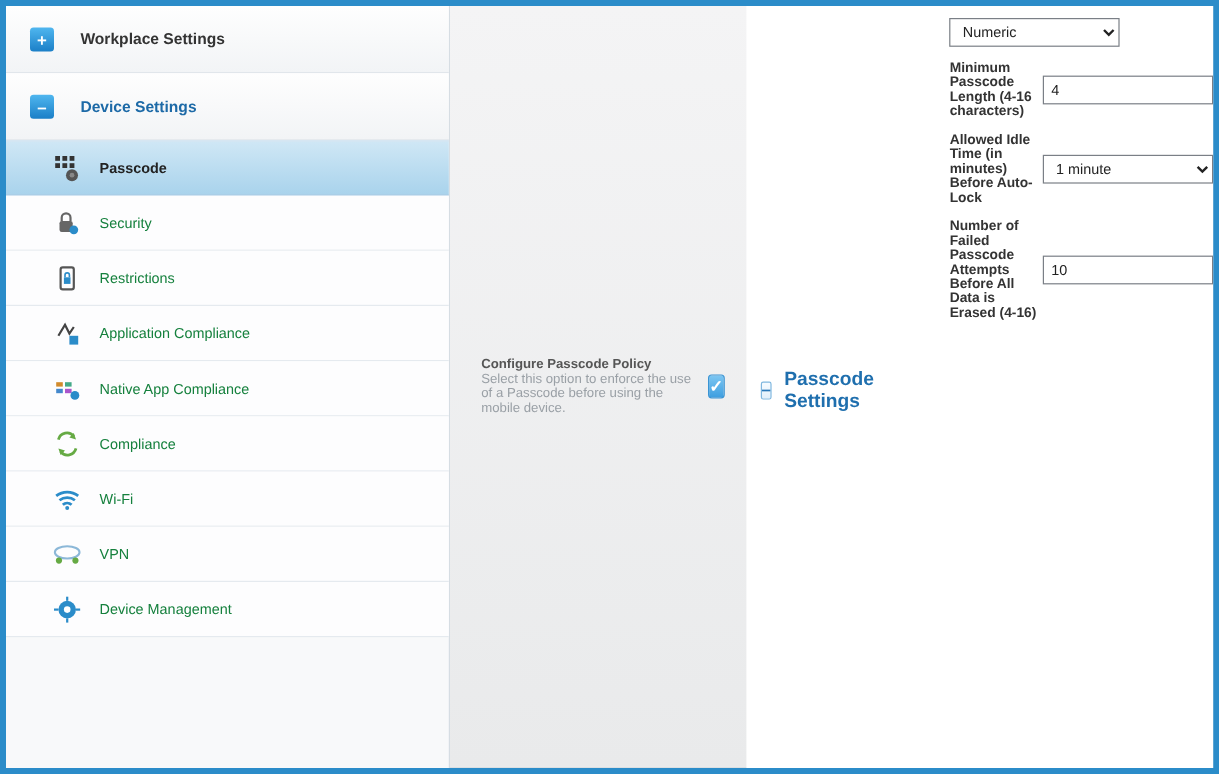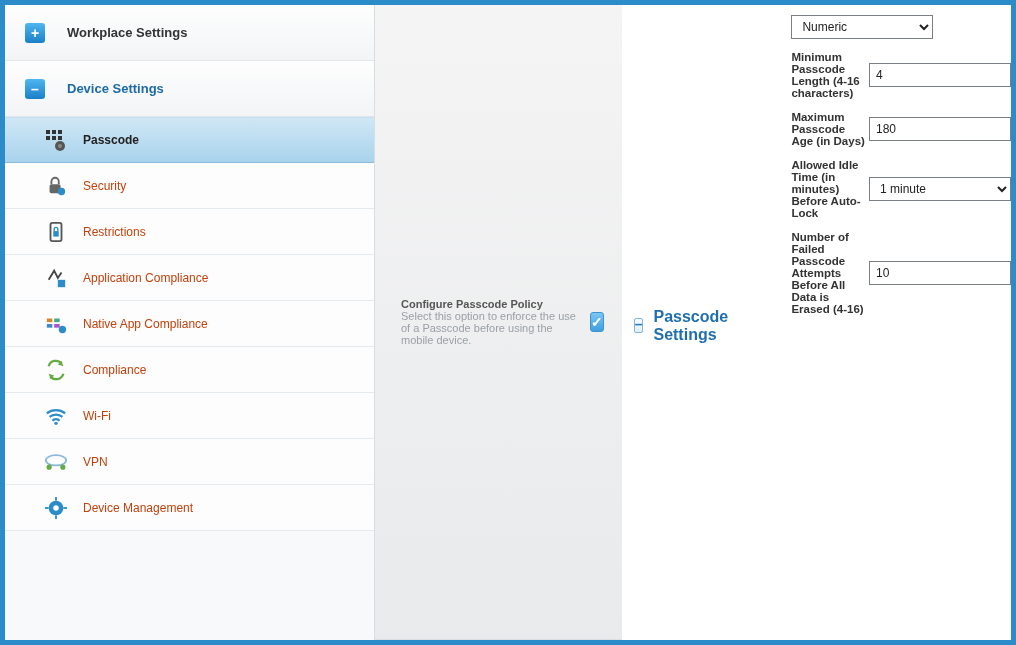--- a/index.html
+++ b/index.html
@@ -52,21 +52,21 @@
   .sb-toggle-minus { background: linear-gradient(#4fb6ef,#1b7fc7); }
   .sb-section-title { font-size: 13px; font-weight: bold; }
 
   .sb-items { display: flex; flex-direction: column; }
   .sb-item {
     display: flex;
     align-items: center;
     height: 46px;
     padding: 0 0 0 38px;
     border-bottom: 1px solid #e5eaef;
-    color: #c2410c;
+    color: #15803d;
     cursor: pointer;
     background: #fdfdfe;
   }
   .sb-item .icon {
     width: 26px;
     height: 26px;
     margin-right: 14px;
     display:flex;
     align-items:center;
     justify-content:center;
@@ -335,26 +335,20 @@
         </div>
       </div>
 
       <div class="form-row">
         <div class="form-label">Minimum Passcode Length (4-16 characters)</div>
         <div class="form-control">
           <input type="text" value="4" style="">
         </div>
       </div>
 
-      <div class="form-row">
-        <div class="form-label">Maximum Passcode Age (in Days)</div>
-        <div class="form-control">
-          <input type="text" value="180" style="">
-        </div>
-      </div>
 
       <div class="form-row">
         <div class="form-label">Allowed Idle Time (in minutes) Before Auto-Lock</div>
         <div class="form-control">
           <select>
             <option>1 minute</option>
           </select>
         </div>
       </div>
 

